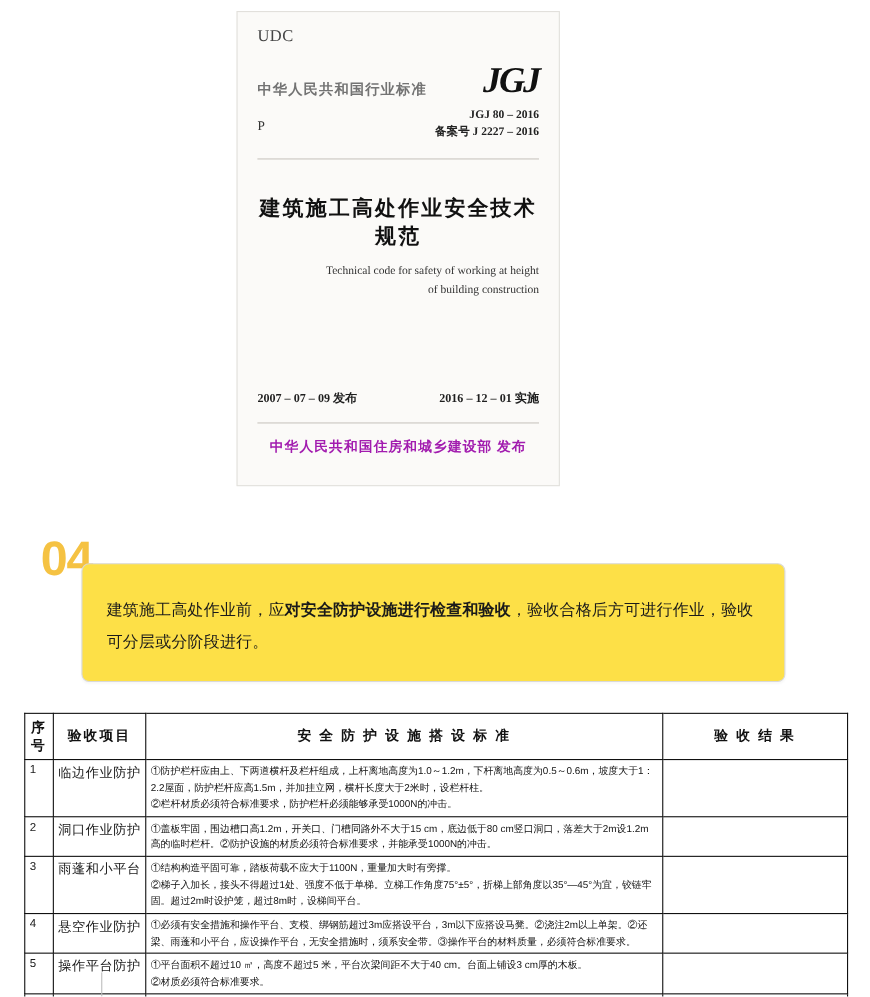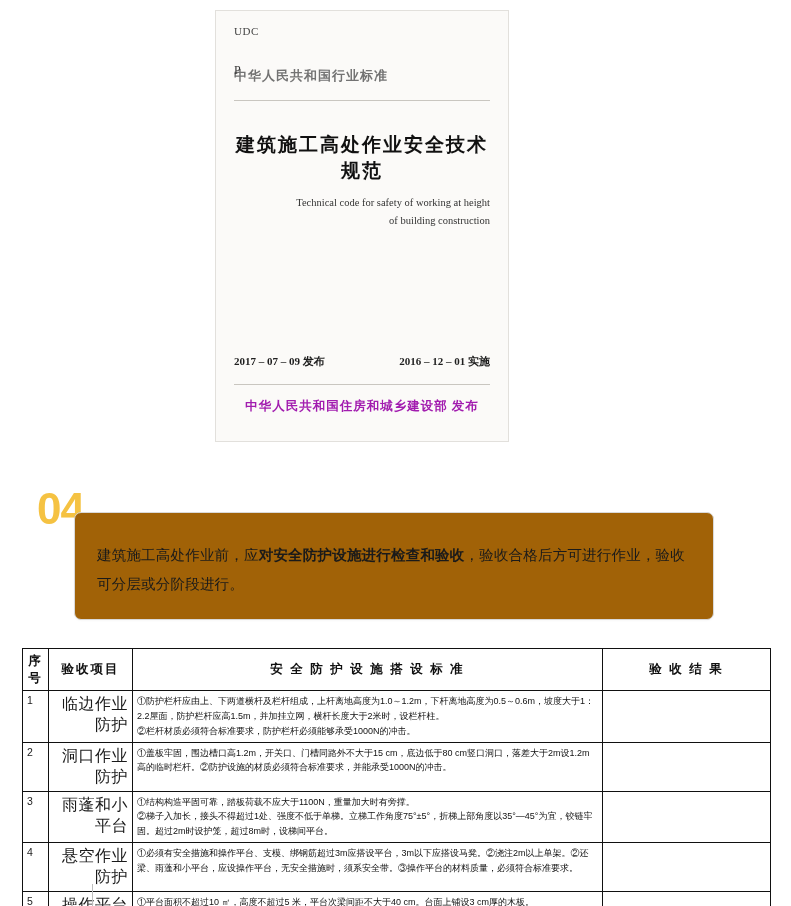--- a/index.html
+++ b/index.html
@@ -28,21 +28,21 @@
     box-sizing: border-box;
   }
   .cover-inner {
     position: absolute;
     left: 0; top: 0; right: 0; bottom: 0;
     padding: 14px 18px;
     box-sizing: border-box;
   }
   .cover-udc {
     font-family: "Liberation Serif", serif;
-    font-size: 11px;
+    font-size: 15px;
     color: #444;
     letter-spacing: .5px;
   }
   .cover-top-row {
     display: flex;
     align-items: flex-start;
     justify-content: space-between;
     margin-top: 16px;
   }
   .cover-std-name {
@@ -144,21 +144,21 @@
     color: #f5c242;
     letter-spacing: -1px;
     line-height: 1;
   }
   .callout {
     position: absolute;
     left: 74px;
     top: 512px;
     width: 640px;
     min-height: 94px;
-    background: #a16207;
+    background: #fde047;
     border: 1px solid #d9d9d9;
     border-radius: 7px;
     box-sizing: border-box;
     padding: 28px 22px 20px 22px;
     box-shadow: 0 1px 2px rgba(0,0,0,0.03);
   }
   .callout-text {
     font-size: 14.5px;
     line-height: 2;
     color: #1a1a1a;
@@ -199,21 +199,21 @@
   th.c-item { width: 84px; letter-spacing: 1px; }
   th.c-std  { width: 470px; }
   th.c-res  { width: 168px; }
 
   td.c-no {
     font-size: 10.5px;
     text-align: left;
     padding-top: 4px;
   }
   td.c-item {
-    font-size: 16px;
+    font-size: 12px;
     text-align: right;
     vertical-align: middle;
     letter-spacing: .5px;
     padding: 0 2px;
   }
   td.c-std {
     font-size: 9px;
     line-height: 1.65;
     color: #111;
     letter-spacing: 0;
@@ -238,34 +238,41 @@
 </style>
 </head>
 <body>
 
 <div class="cover-wrap">
   <div class="cover-inner">
     <div class="cover-udc">UDC</div>
 
     <div class="cover-top-row">
       <div class="cover-std-name">中华人民共和国行业标准</div>
+      <div>
+        <div class="cover-logo">JGJ</div>
+        <div class="cover-codes">
+          <div>JGJ 80 – 2016</div>
+          <div>备案号 J 2227 – 2016</div>
+        </div>
+      </div>
     </div>
 
     <div class="cover-p">P</div>
 
     <hr class="cover-rule">
 
     <div class="cover-title">建筑施工高处作业安全技术规范</div>
     <div class="cover-subtitle">
       <div>Technical code for safety of working at height</div>
       <div>of building construction</div>
     </div>
 
     <div class="cover-dates">
-      <span>2017 – 07 – 09   发布</span>
+      <span>2007 – 07 – 09   发布</span>
       <span>2016 – 12 – 01   实施</span>
     </div>
     <div class="cover-bottom-rule"></div>
     <div class="cover-issuer">中华人民共和国住房和城乡建设部    发布</div>
   </div>
 </div>
 
 <div class="section-num">04</div>
 
 <div class="callout">

